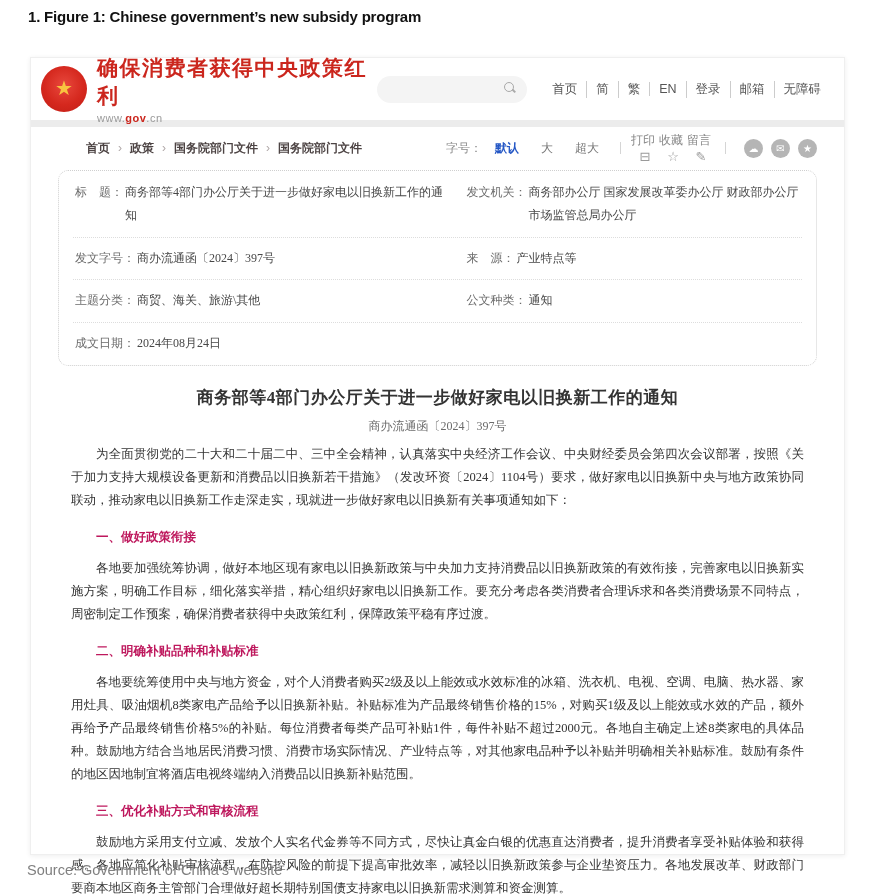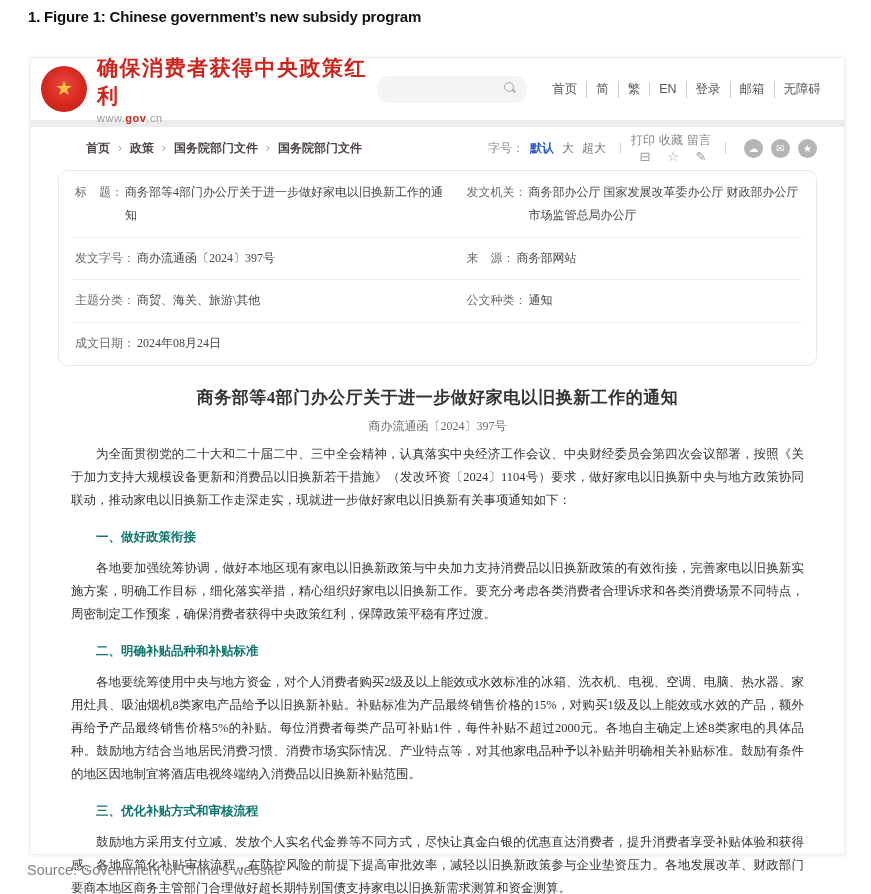--- a/index.html
+++ b/index.html
@@ -47,21 +47,21 @@
   
   .strip { height:7px; background:#ececec; }
   
   .page { padding:0 27px; }
   .crumb-row { display:flex; align-items:center; margin-top:11px; height:20px; }
   .breadcrumb { display:flex; align-items:center; margin-left:28px; font-size:12px; font-weight:bold; color:#4d4444; }
   .breadcrumb .crumb { cursor:pointer; white-space:nowrap; }
   .breadcrumb .crumb + .crumb::before { content:"\203A"; color:#b0a8a8; font-weight:normal; padding:0 8px; }
   .tools { margin-left:auto; display:flex; align-items:center; font-size:12px; color:#888; }
   .tools .lbl { margin-right:2px; }
-  .fs-opt { margin:0 4px; cursor:pointer; color:#777; }
+  .fs-opt { margin:0 11px; cursor:pointer; color:#777; }
   .fs-opt.active { color:#2457c5; font-weight:bold; }
   .vsep { width:1px; height:12px; background:#d5d5d5; margin:0 10px; }
   .tool-btn { display:flex; align-items:center; margin-right:4px; cursor:pointer; color:#888; white-space:nowrap;flex-direction:column; }
   .tool-btn .g { margin-left:4px; color:#9a9a9a; font-size:13px; }
   .share { display:flex; align-items:center; }
   .share-circle {
     width:19px; height:19px; border-radius:50%; background:#b5b5b5; color:#fff;
     font-size:10px; line-height:19px; text-align:center; margin-left:8px; cursor:pointer;
   }
   
@@ -84,21 +84,21 @@
   .doc-number {
     margin-top:9px; text-align:center; font-size:12px; color:#6b6b6b;
     font-family:"Liberation Serif","DejaVu Serif",serif;
   }
   .doc-body {
     margin-top:8px; padding:0 13px;
     font-family:"Liberation Serif","DejaVu Serif",serif;
     font-size:12.5px; color:#333; text-align:justify;
   }
   .doc-body .p { text-indent:2em; line-height:23px; margin:8px 0; }
-  .doc-body .h { text-indent:2em; line-height:23px; margin:14px 0 6px; font-weight:bold; color:#0f766e; }
+  .doc-body .h { text-indent:2em; line-height:23px; margin:14px 0 6px; font-weight:bold; color:#be185d; }
   
   .src {
     position:absolute; left:27px; top:862px; font-size:14.5px; color:#808080;text-align:right;
   }
 </style>
 </head>
 <body>
 
 <div class="fig-title">1. Figure 1: Chinese government’s new subsidy program</div>
 
@@ -175,21 +175,21 @@
             <span class="m-value">商务部办公厅 国家发展改革委办公厅 财政部办公厅 市场监管总局办公厅</span>
           </div>
       </div>
       <div class="meta-row">
         <div class="cell cell-l">
             <span class="m-label">发文字号：</span>
             <span class="m-value">商办流通函〔2024〕397号</span>
           </div>
         <div class="cell cell-r">
             <span class="m-label">来　源：</span>
-            <span class="m-value">商务部网站</span>
+            <span class="m-value">产业特点等</span>
           </div>
       </div>
       <div class="meta-row">
         <div class="cell cell-l">
             <span class="m-label">主题分类：</span>
             <span class="m-value">商贸、海关、旅游\其他</span>
           </div>
         <div class="cell cell-r">
             <span class="m-label">公文种类：</span>
             <span class="m-value">通知</span>

